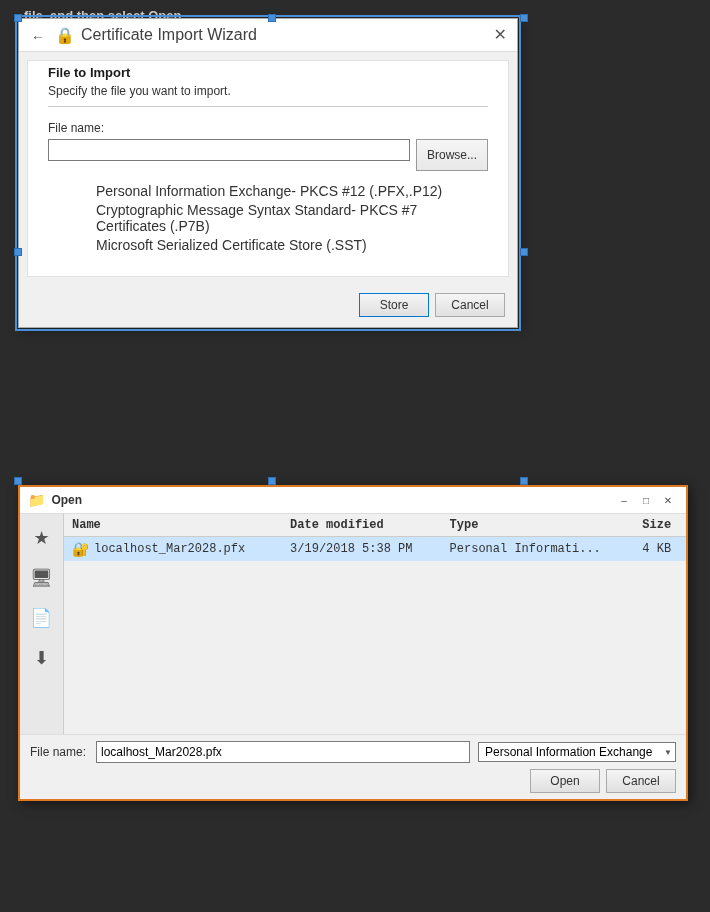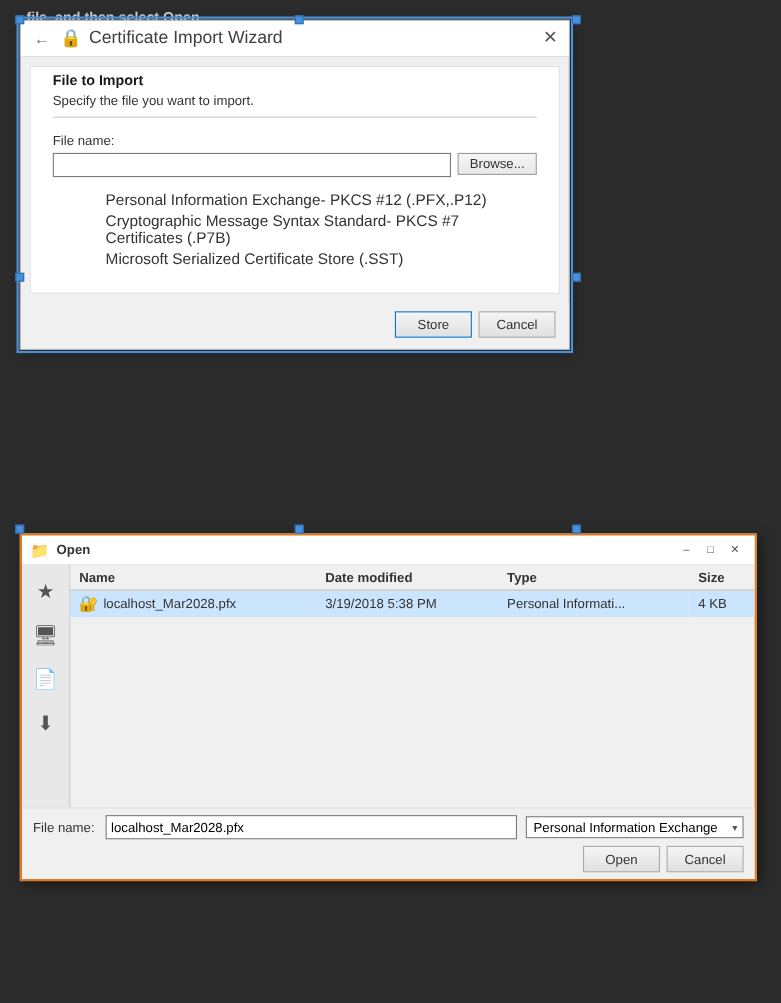--- a/index.html
+++ b/index.html
@@ -114,21 +114,21 @@
     .file-input {
       flex: 1;
       height: 22px;
       border: 1px solid #7a7a7a;
       background: #fff;
       padding: 0 4px;
       font-size: 12px;
     }
 
     .browse-btn {
-      height: 20px;
+      height: 32px;
       padding: 0 10px;
       background: linear-gradient(to bottom, #f5f5f5, #e8e8e8);
       border: 1px solid #999;
       font-size: 12px;
       cursor: pointer;
       color: #333;
     }
 
     .note-text {
       font-size: 11px;
@@ -250,20 +250,21 @@
       align-items: center;
       justify-content: center;
       font-size: 18px;
       color: #555;
       cursor: pointer;
     }
 
     .open-content {
       flex: 1;
       overflow: auto;
+      font-family: Liberation Mono, monospace;
     }
 
     .file-table {
       width: 100%;
       border-collapse: collapse;
     }
 
     .file-table thead th {
       background: #f0f0f0;
       border-bottom: 1px solid #ccc;

